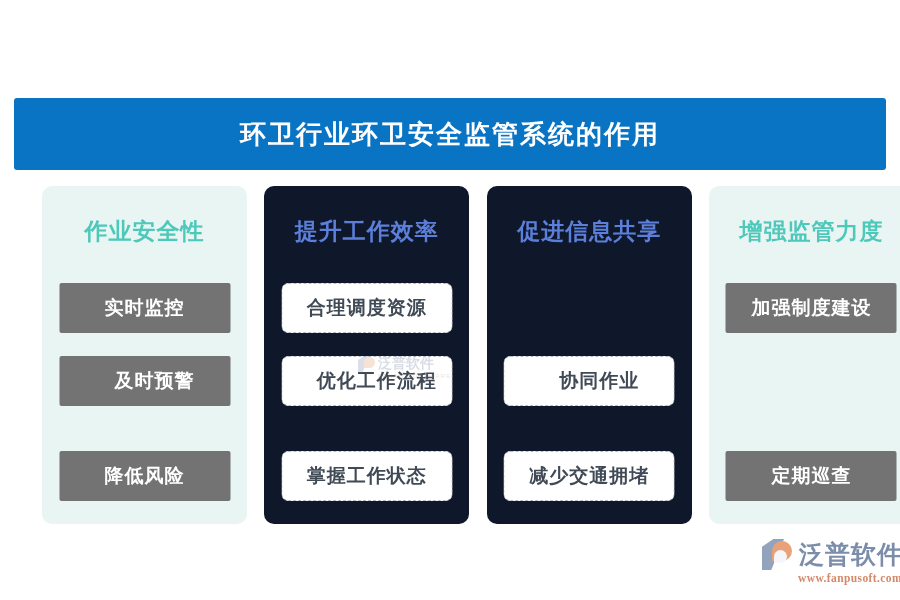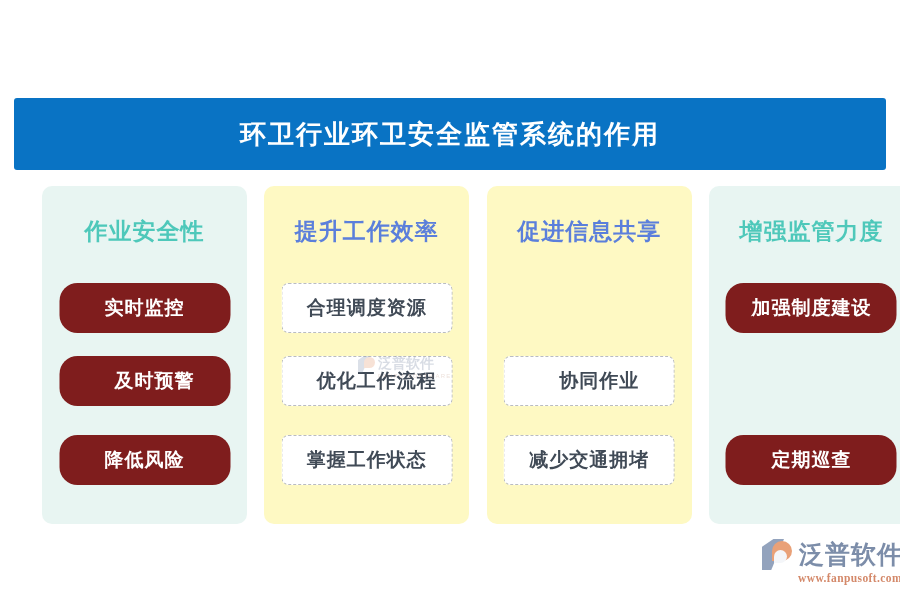--- a/index.html
+++ b/index.html
@@ -44,21 +44,21 @@
   }
   .panel {
     width:205px; height:338px;
     border-radius:10px;
     position:relative;
     display:flex;
     flex-direction:column;
     align-items:center;
   }
   .panel.teal  { background:#e8f5f2; }
-  .panel.blue  { background:#fef9c3; }
+  .panel.blue  { background:#0f172a; }
 
   .panel-title {
     margin-top:30px;
     font-size:23px;
     font-weight:bold;
     letter-spacing:1px;
     font-family:"DejaVu Sans", sans-serif;
     white-space:nowrap;
   }
   .panel.teal .panel-title { color:#4ec8ba; }
@@ -80,26 +80,26 @@
     align-items:center;
     justify-content:center;
     font-size:19px;
     font-weight:bold;
     letter-spacing:1px;
     font-family:"DejaVu Sans", sans-serif;
     white-space:nowrap;
   }
   .item.i0 { top:0px; }
   .item.i1 { top:73px;padding-left:20px; }
-  .item.i2 { top:152px; }
+  .item.i2 { top:168px; }
 
   .item.solid {
-    background:#7f1d1d;
+    background:#737373;
     color:#ffffff;
-    border-radius:18px;
+    border-radius:2px;
   }
   .item.dashed {
     background:#ffffff;
     color:#404a56;
     border:1px dashed #b9bcc2;
     border-radius:7px;
   }
 
   
   .watermark {

